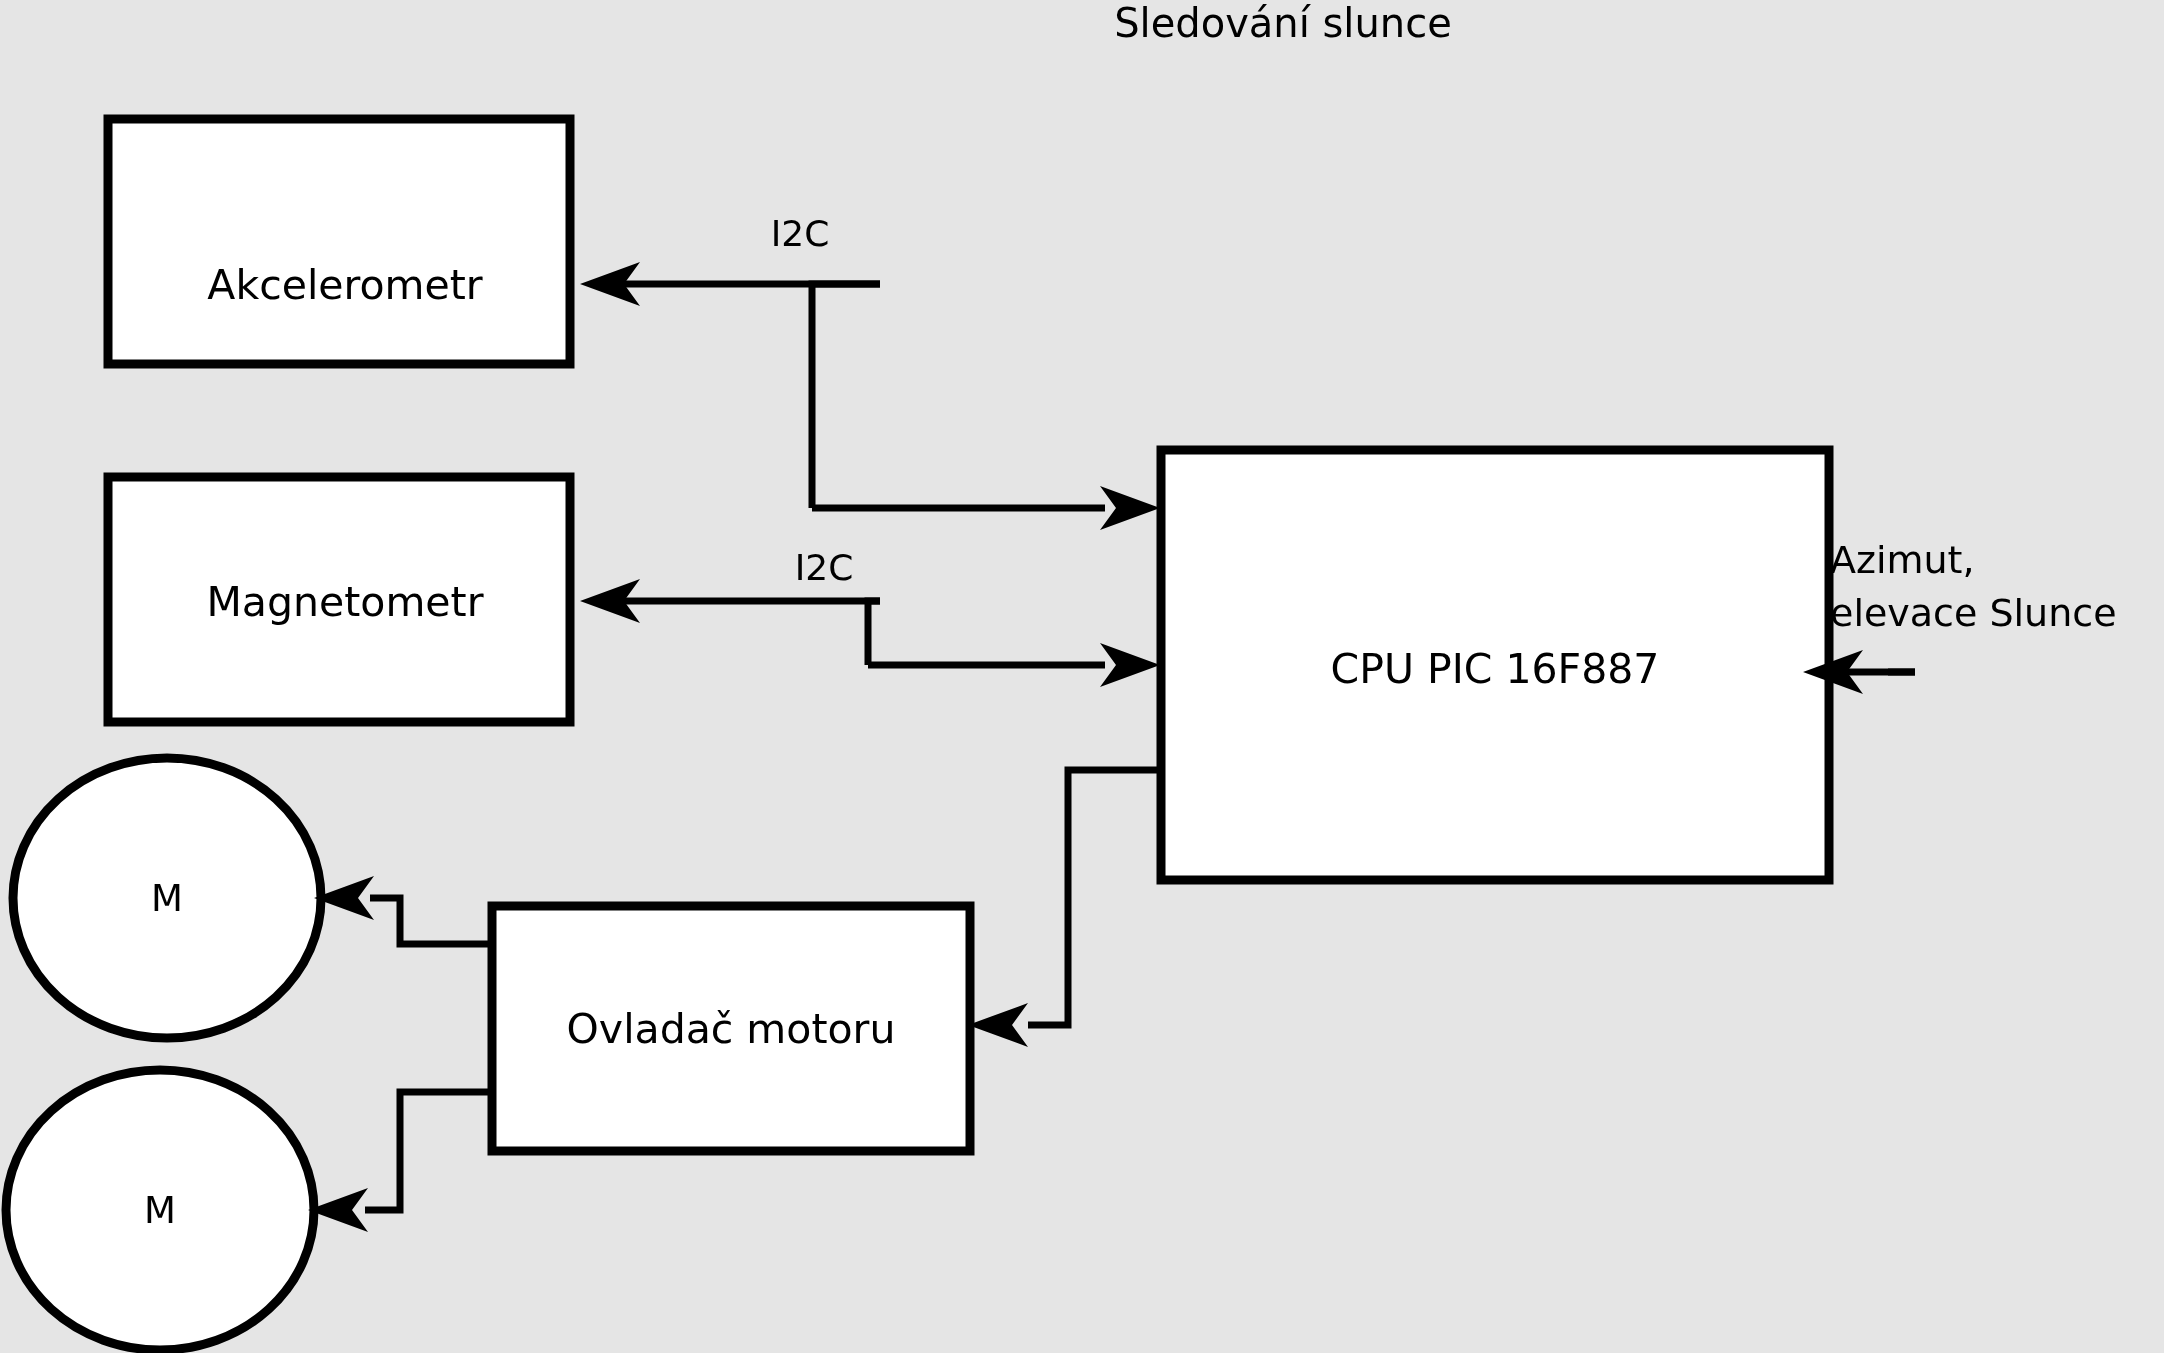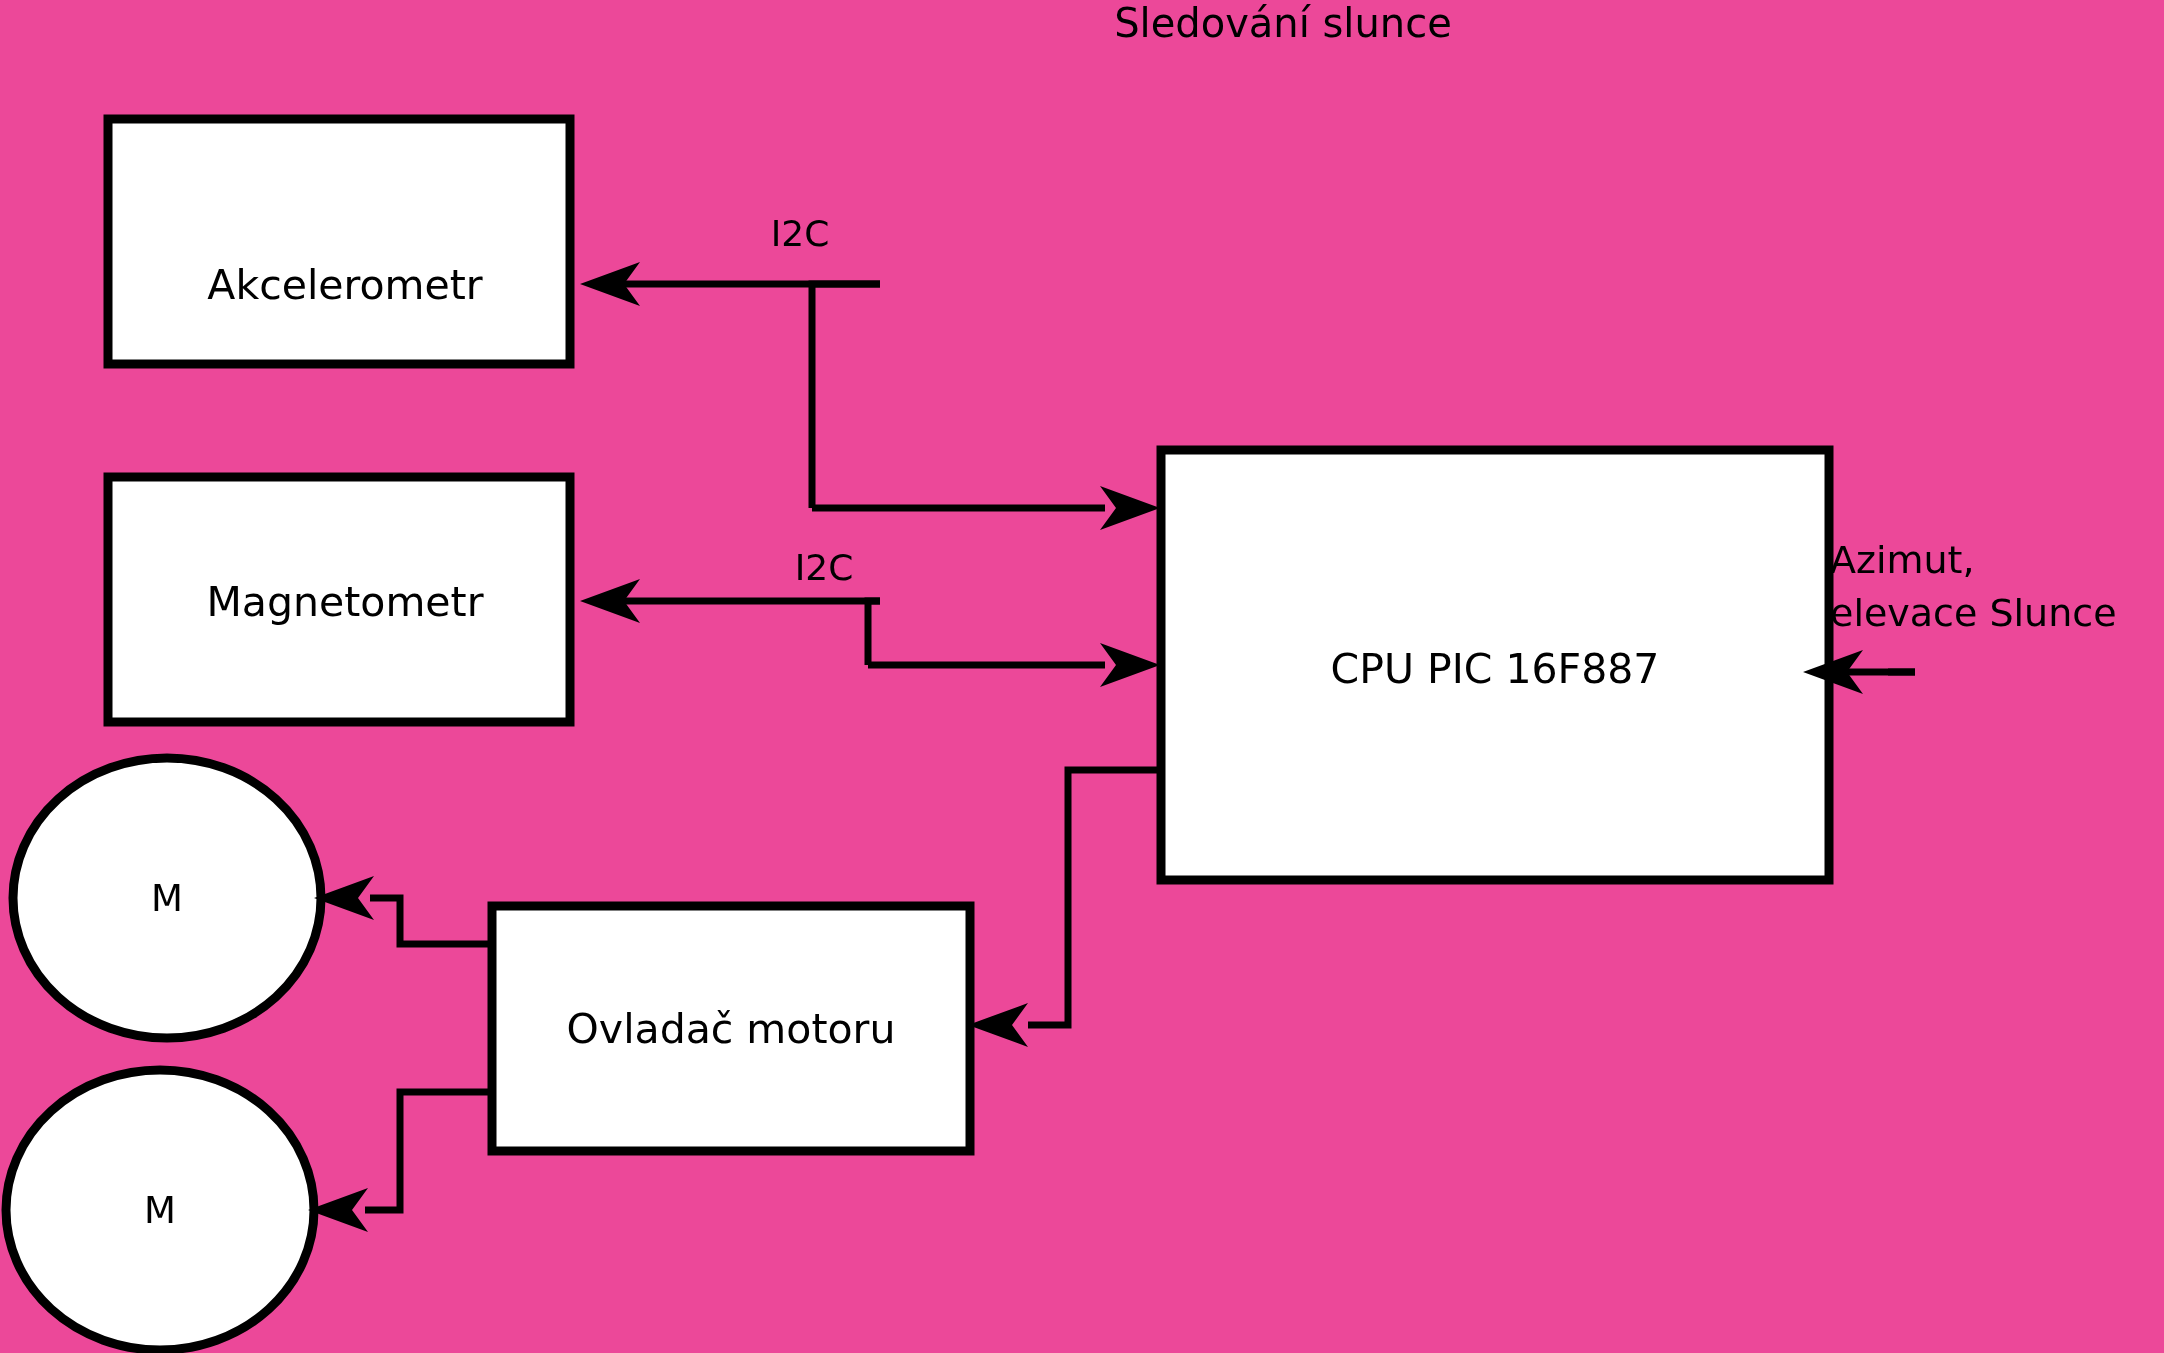--- a/index.html
+++ b/index.html
@@ -10,21 +10,21 @@
   body {
     width: 2164px;
     height: 1353px;
     font-family: "DejaVu Sans", sans-serif;
     overflow: hidden;
   }
   #canvas {
     position: relative;
     width: 2164px;
     height: 1353px;
-    background: #ec4899;
+    background: #e5e5e5;
     text-decoration: underline;
   }
   svg#diagram {
     position: absolute;
     top: 0;
     left: 0;
     width: 2164px;
     height: 1353px;
     display: block;
   }

